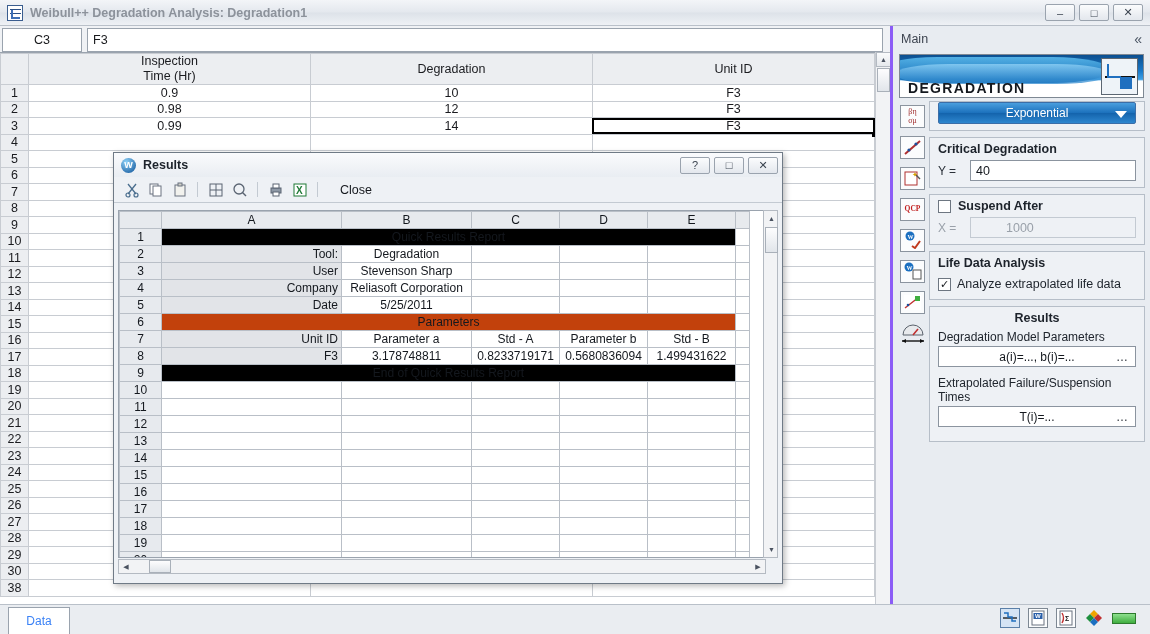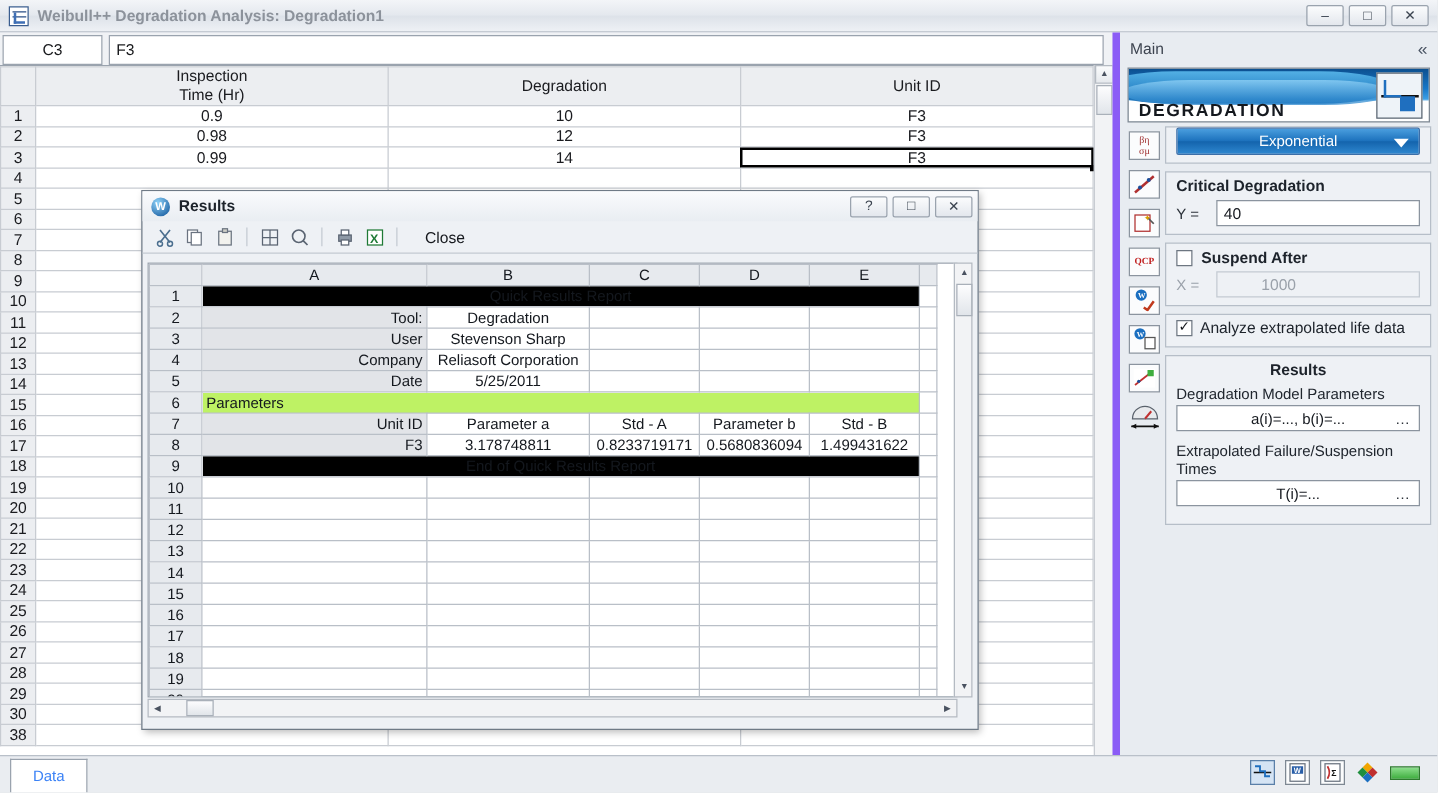--- a/index.html
+++ b/index.html
@@ -73,21 +73,21 @@
   
   #mainvs { position:absolute; left:875px; top:52px; width:15px; height:552px;
             background:#f2f3f5; border-left:1px solid #c8ccd2; }
   .sbtn { width:15px; height:15px; background:linear-gradient(to bottom,#fafbfc,#e6e9ed);
           border:1px solid #b4bac2; display:flex;align-items:center;justify-content:center;font-size:7px;color:#4a5260;}
   .sthumb { width:13px; background:linear-gradient(to bottom,#fdfdfe,#e1e5ea);
             border:1px solid #a9b0b9; margin:1px; }
 
   
   #sidebar { position:absolute; left:890px; top:26px; width:260px; height:578px;
-             background:#e8ecf1; border-left:6px solid #8b5cf6; }
+             background:#e8ecf1; border-left:3px solid #8b5cf6; }
   #sbhead { height:26px; display:flex; align-items:center; padding:0 8px;
             color:#3d4450; font-size:12.5px; }
   #sbcollapse { margin-left:auto; color:#4a5463; font-size:14px; }
   #banner { margin:2px 6px 0 6px; height:44px; position:relative; overflow:hidden;
     background:linear-gradient(to bottom,#0c4f8f 0%,#1878c8 38%,#3da0e6 58%,#ffffff 62%,#ffffff 100%);
     border:1px solid #7e8893; }
   #banner .sw1 { position:absolute; left:-20px; top:2px; width:230px; height:26px;
     border-radius:50%/100%; background:linear-gradient(to bottom,#5fc0f2,#0a5ea8); opacity:.85; }
   #banner .sw2 { position:absolute; left:-5px; top:9px; width:215px; height:20px;
     border-radius:50%/100%; background:linear-gradient(to bottom,#9ad8fa,#1a7cc8); opacity:.7; }
@@ -168,21 +168,21 @@
   #dlggrid { position:absolute; left:4px; top:57px; width:648px; height:348px;
     background:#fff; border:1px solid #9aa3ae; overflow:hidden; }
   table.rpt { border-collapse:collapse; table-layout:fixed; width:630px; }
   table.rpt td, table.rpt th { border:1px solid #b9bfc7; height:17px; padding:0 3px;
     font-size:12px; color:#14181e; font-weight:normal; overflow:hidden; white-space:nowrap; }
   table.rpt th.h { background:#e7eaee; text-align:center; font-size:12px; }
   table.rpt td.rn { width:42px; background:#e7eaee; text-align:center; }
   col.rA{width:180px} col.rB{width:130px} col.rC{width:88px} col.rD{width:88px} col.rE{width:88px} col.rF{width:14px}
   td.black { background:#000; color:#fff; font-weight:bold; text-align:center; }
   td.shade { background:#e2e4e8; text-align:right; }
-  td.shadec { background:#bef264; text-align:left; font-weight:bold; }
+  td.shadec { background:#c2410c; text-align:center; font-weight:bold; }
   td.ctr { text-align:center; }
   #dlgvs { position:absolute; right:4px; top:57px; width:15px; height:348px;
     background:#f2f3f5; border:1px solid #b4bac2; }
   #dlghs { position:absolute; left:4px; bottom:9px; width:648px; height:15px;
     background:#f2f3f5; border:1px solid #b4bac2; display:flex; align-items:center; }
   #dlghs .hthumb { width:22px;height:13px;background:linear-gradient(to bottom,#fdfdfe,#e1e5ea);
     border:1px solid #a9b0b9; margin-left:16px; }
   .hbtn { width:14px;height:13px;display:flex;align-items:center;justify-content:center;
     font-size:7px;color:#4a5260; }
 </style>
@@ -522,20 +522,21 @@
             <span class="chk" style="margin-right:7px"></span>
             <span>Suspend After</span>
           </div>
           <div class="fieldrow">
             <span class="flabel dis">X =</span>
             <span class="finput dis">1000</span>
           </div>
         </div>
 
         <div class="panel">
+          <div class="ptitle">Life Data Analysis</div>
           <div class="chkrow">
             <span class="chk">✓</span>
             <span>Analyze extrapolated life data</span>
           </div>
         </div>
 
         <div class="panel resultspanel">
           <div class="ptitle">Results</div>
           <div class="rlabel">Degradation Model Parameters</div>
           <div class="rbox">

